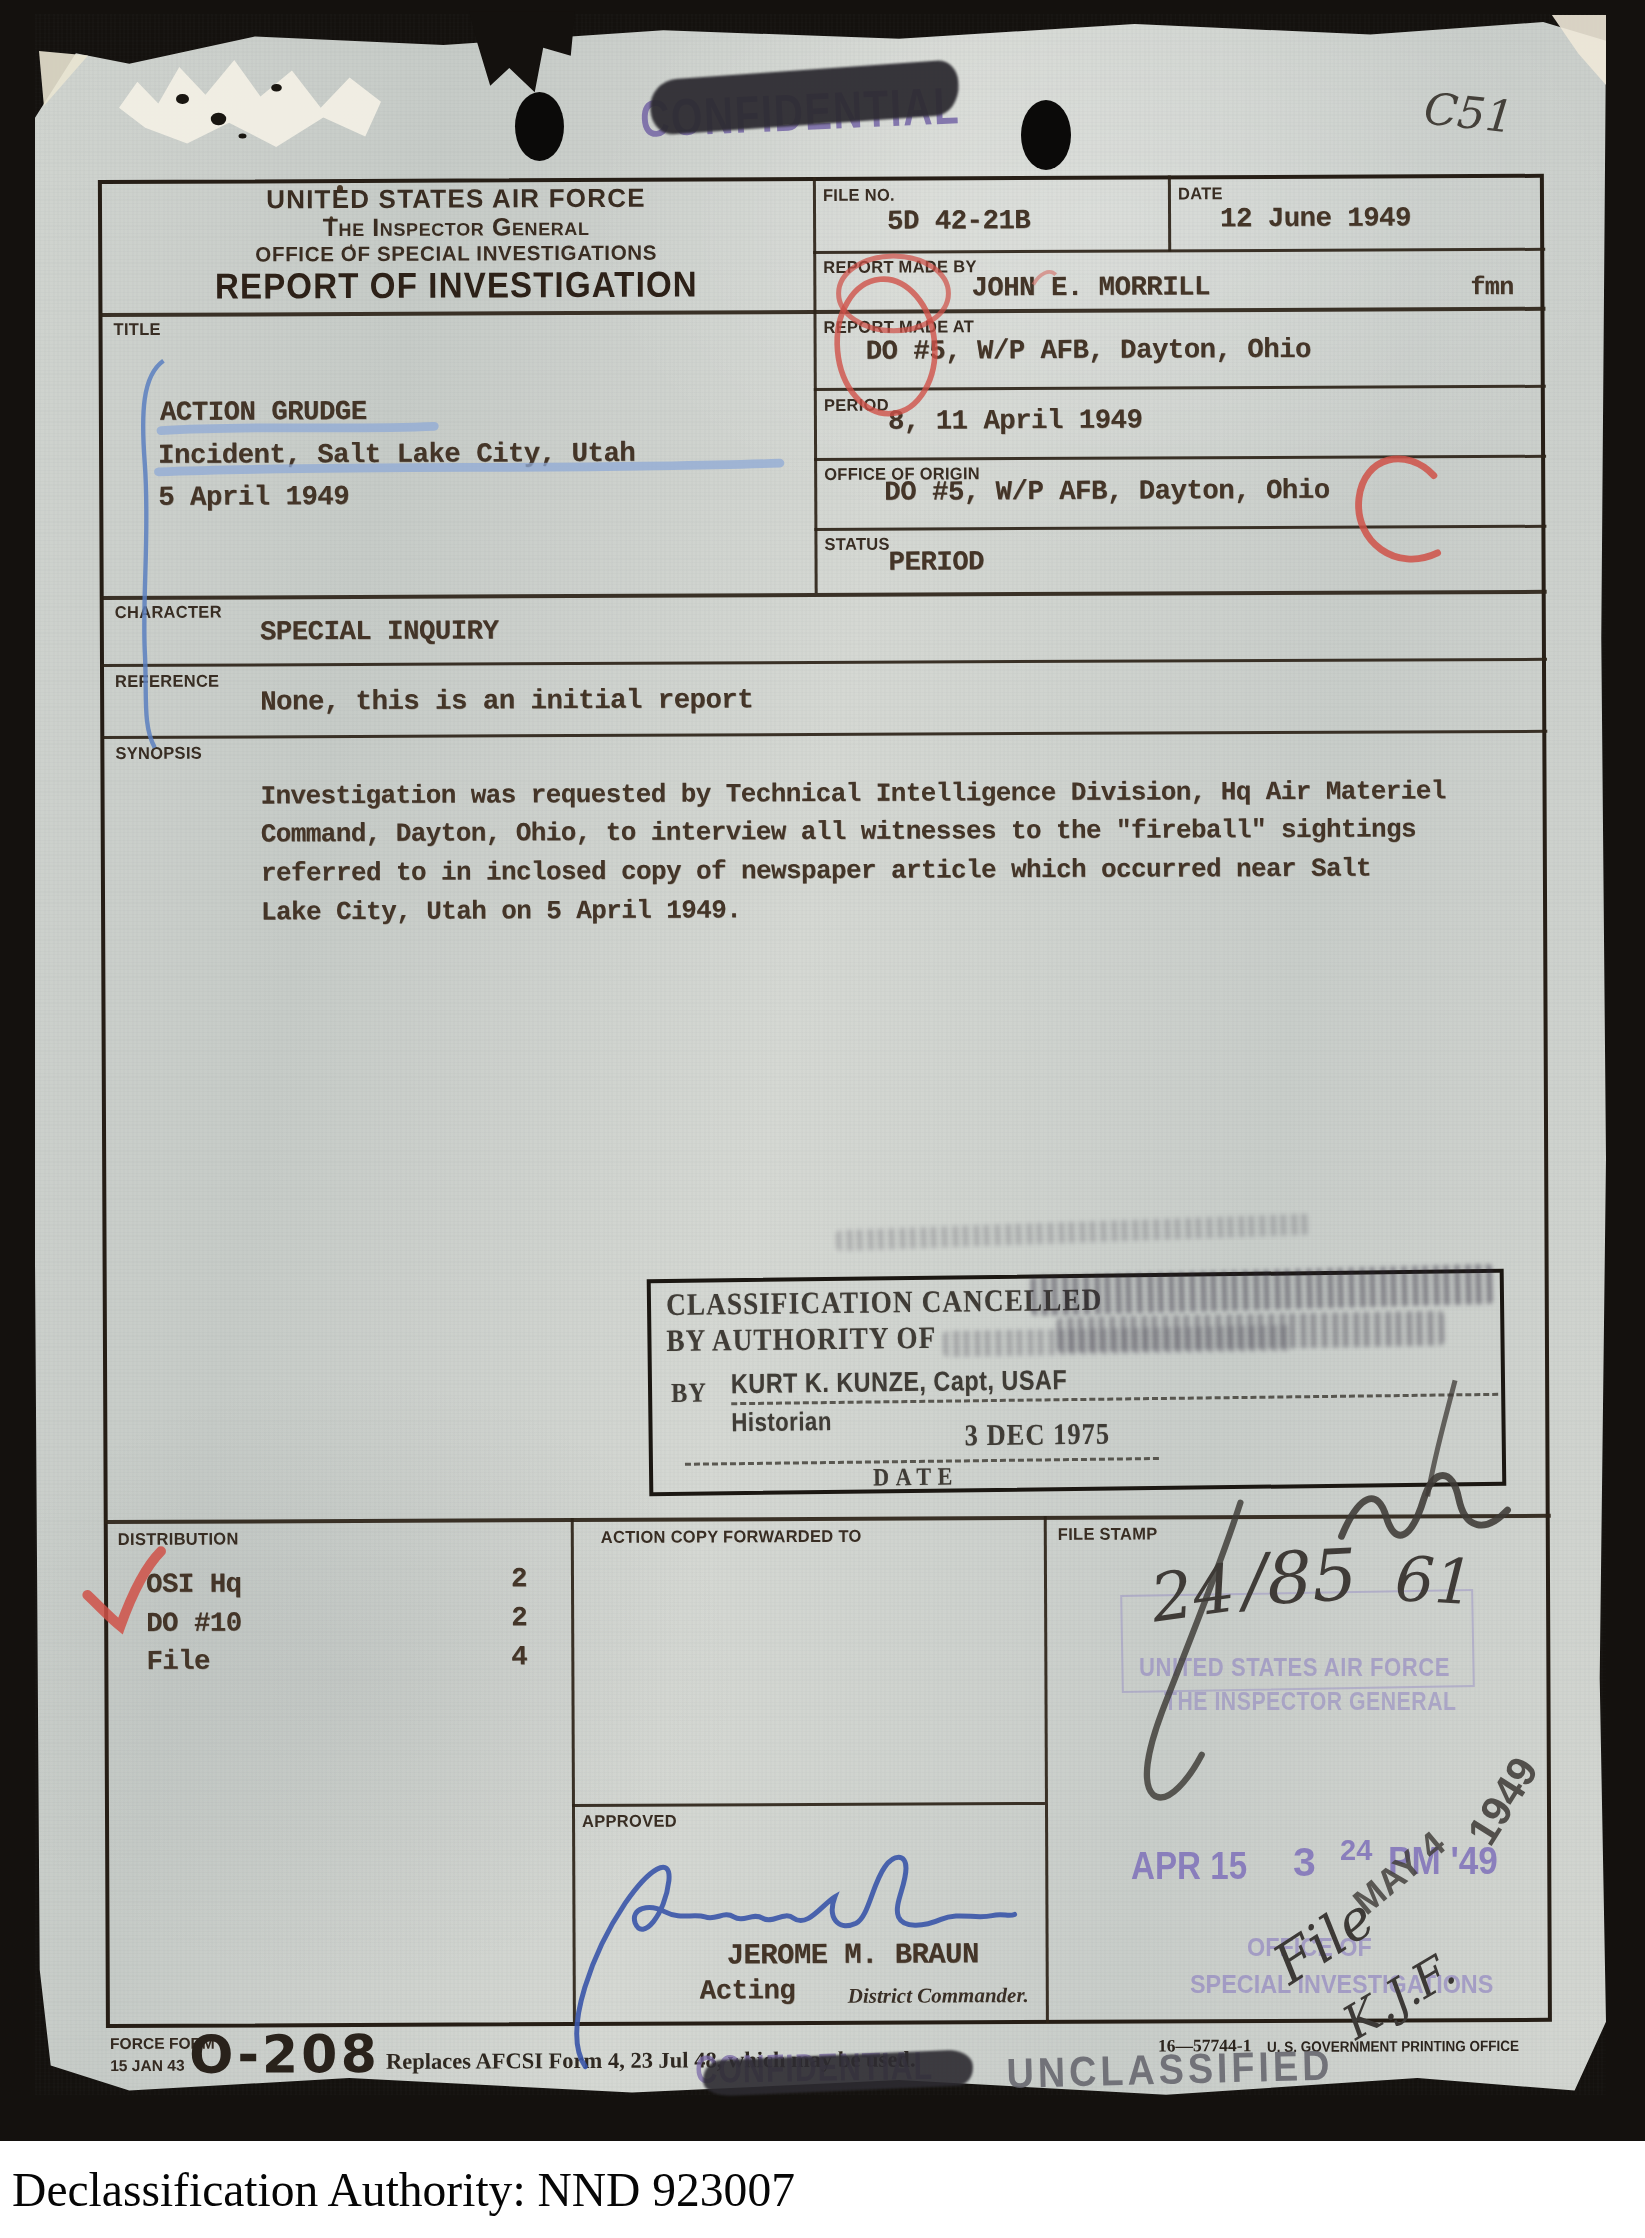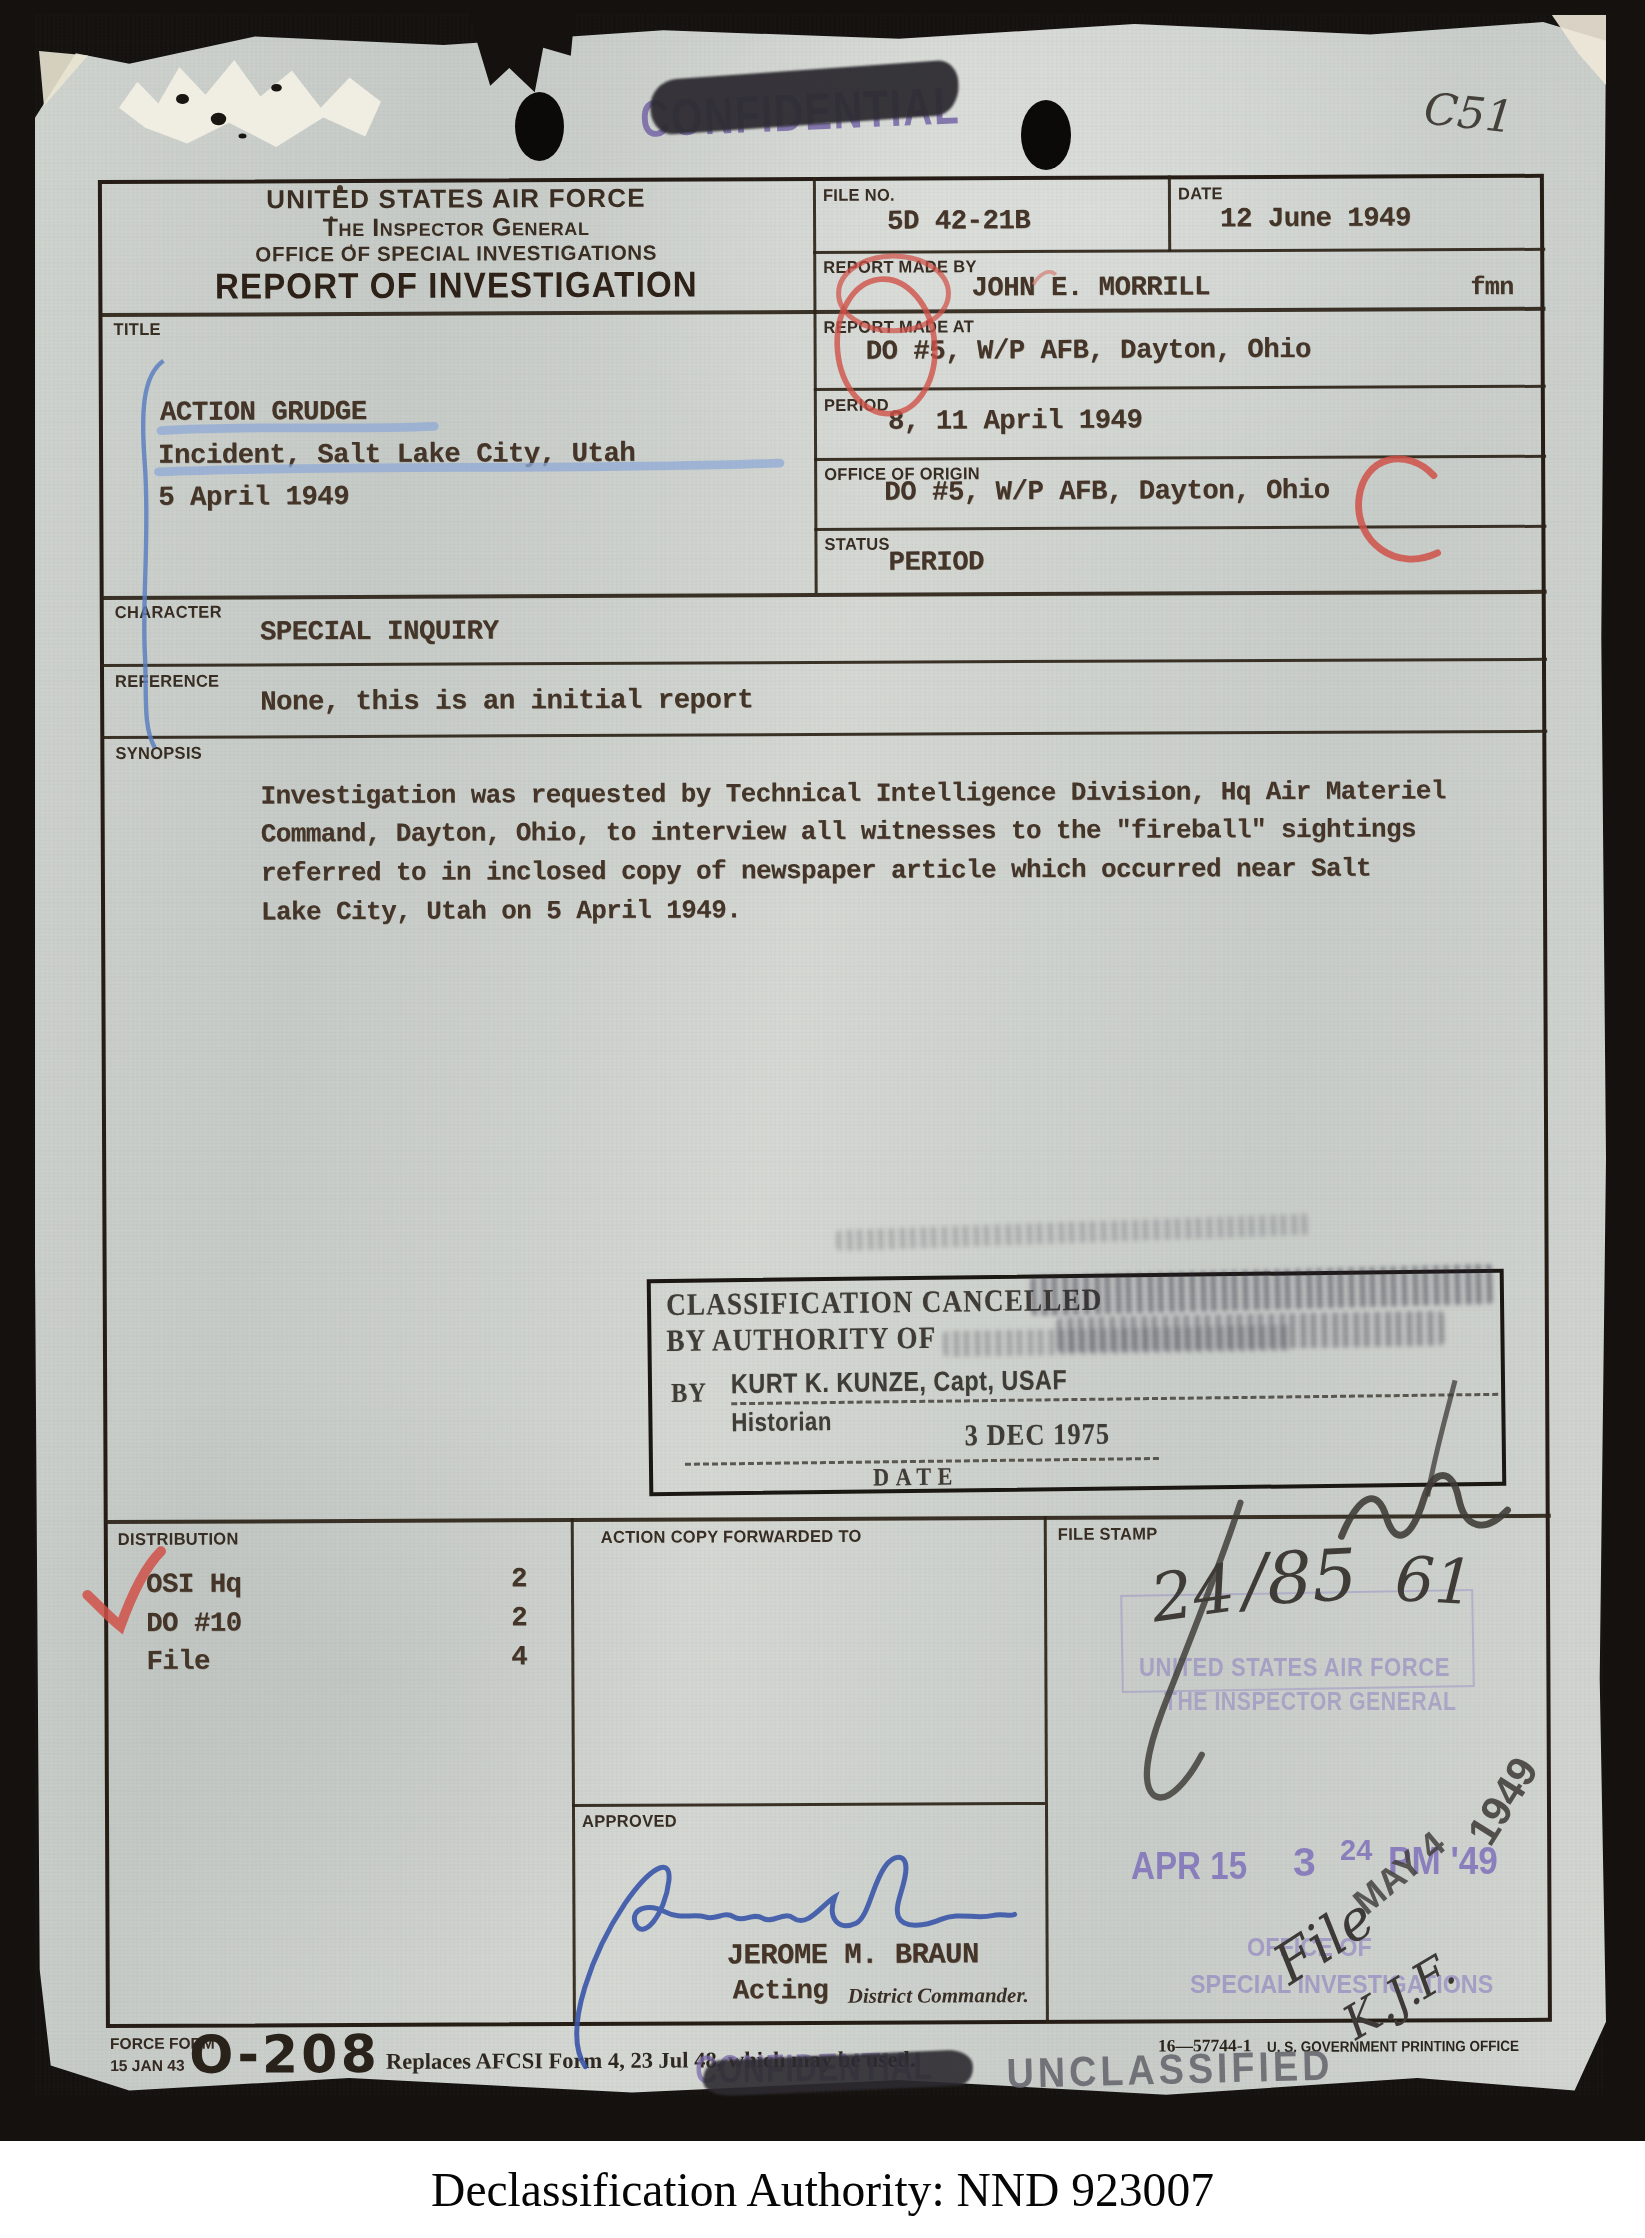--- a/index.html
+++ b/index.html
@@ -34,21 +34,21 @@
       letter-spacing:1.2px;opacity:.92;text-shadow:0 0 1.2px rgba(52,48,42,.35);
       transform:scaleX(.88);transform-origin:left top;}
   .stampsans{font-weight:700;color:#34302a;white-space:nowrap;letter-spacing:0.6px;opacity:.92;
       text-shadow:0 0 1.2px rgba(52,48,42,.35);transform:scaleX(.85);transform-origin:left top;}
   .smudge{background:repeating-linear-gradient(90deg, rgba(45,40,58,.5) 0 5px, rgba(45,40,58,.07) 5px 10.6px);
       filter:blur(1.9px);border-radius:5px;}
   .marker{background:#2d2b31;filter:blur(1.2px);opacity:.94;}
   .pencil{color:#413d39;font-family:"DejaVu Serif",serif;font-style:italic;white-space:nowrap;}
   .rot{transform-origin:left top;white-space:nowrap;}
   .caption-strip{left:0;top:2141px;width:1646px;height:97px;background:#ffffff;
-      display:flex;align-items:center;justify-content:center;}
+      display:flex;align-items:center;}
   .caption-text{font-family:"Liberation Serif",serif;font-size:49px;color:#060606;
       transform:scaleX(.97);white-space:nowrap;}
   .cancel{left:648px;top:1274px;width:857px;height:217px;border:4.4px solid #1b1712;
       transform:rotate(-.7deg);box-sizing:border-box;}
 </style>
 </head>
 <body>
 
 <div class="stage">
 
@@ -143,21 +143,21 @@
 
     <div class="abs tw" style="left:144px;top:1566px">OSI Hq</div>
     <div class="abs tw" style="left:509px;top:1562px">2</div>
     <div class="abs tw" style="left:144px;top:1605px">DO #10</div>
     <div class="abs tw" style="left:509px;top:1601px">2</div>
     <div class="abs tw" style="left:144px;top:1643px">File</div>
     <div class="abs tw" style="left:509px;top:1640px">4</div>
 
     <div class="abs lbl" style="left:579px;top:1811px">APPROVED</div>
     <div class="abs tw" style="left:723px;top:1939px;font-size:29px">JEROME M. BRAUN</div>
-    <div class="abs tw" style="left:729px;top:1975px">Acting</div>
+    <div class="abs tw" style="left:696px;top:1975px">Acting</div>
     <div class="abs" style="left:844px;top:1984px;font:700 italic 21px 'Liberation Serif',serif;color:#3a3027;white-space:nowrap">District Commander.</div>
 
     <div class="abs" style="left:106px;top:2032px;font-size:15.6px;font-weight:700;color:#342a21">FORCE FORM</div>
     <div class="abs" style="left:106px;top:2054px;font-size:15.6px;font-weight:700;color:#342a21">15 JAN 43</div>
     <div class="abs" style="left:185px;top:2022px;font:700 52px 'DejaVu Sans',sans-serif;letter-spacing:3.1px;color:#29221b">O-208</div>
     <div class="abs" style="left:382px;top:2047px;font:600 22.5px 'Liberation Serif',serif;color:#2f2821;white-space:nowrap">Replaces AFCSI Form 4, 23 Jul 48, which may be used.</div>
     <div class="abs" style="left:1154px;top:2037px;font:700 17.5px 'Liberation Serif',serif;color:#2c251e;white-space:nowrap">16—57744-1</div>
     <div class="abs" style="left:1263px;top:2040px;font-size:15px;font-weight:700;color:#2c251e;white-space:nowrap;
                 transform:scaleX(.9);transform-origin:left top">U. S. GOVERNMENT PRINTING OFFICE</div>
   </div>

